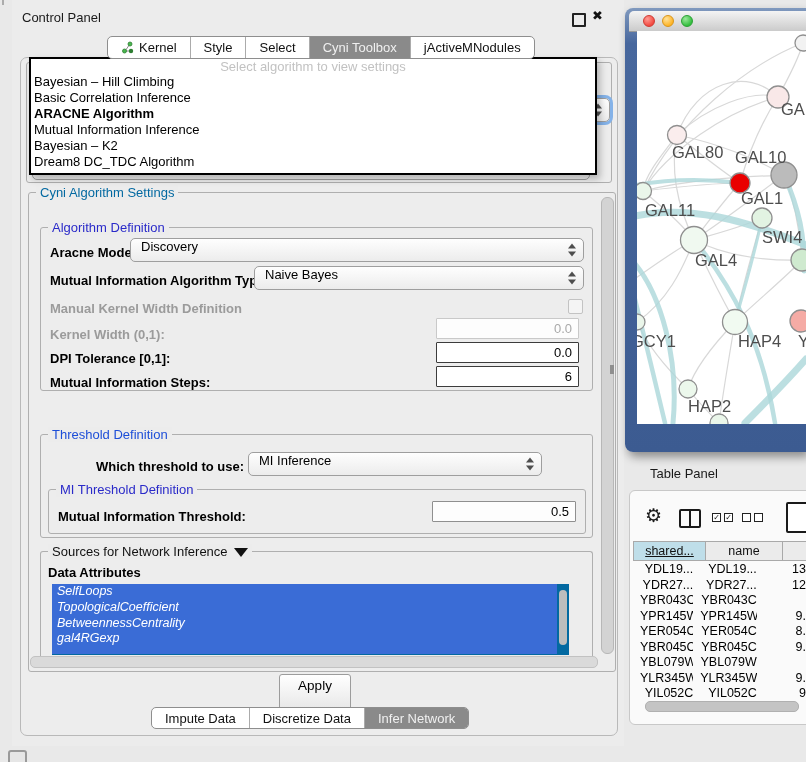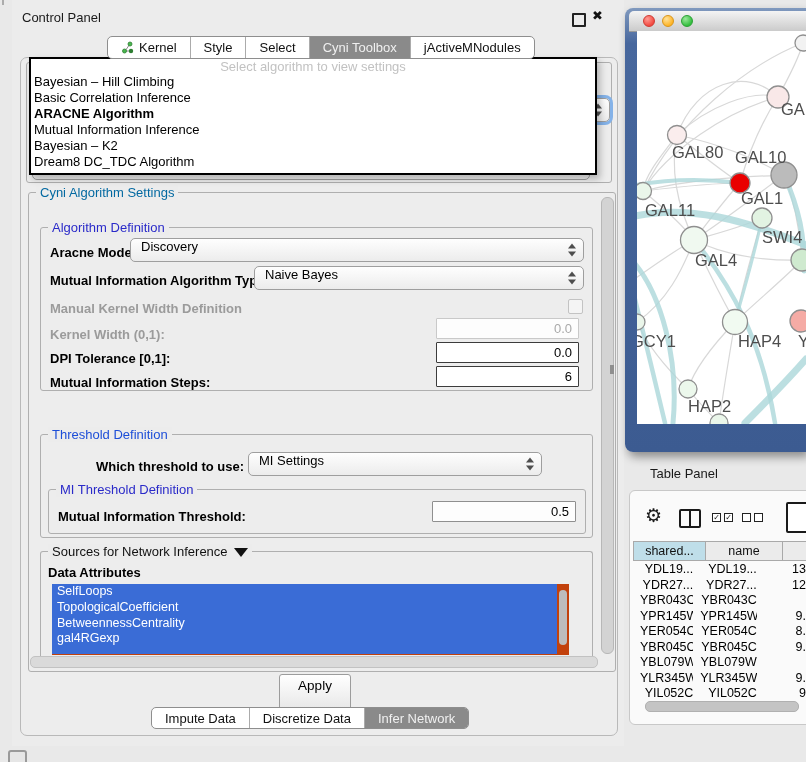--- a/index.html
+++ b/index.html
@@ -52,21 +52,21 @@
     border:2px solid #000000;box-shadow:3px 4px 7px rgba(0,0,0,0.25);z-index:15;}
   .dd-ph{height:15px;line-height:15px;text-align:center;color:#C2C2C2;font-size:13px;}
   .dd-item{height:16px;line-height:16px;padding-left:3px;font-size:13px;color:#000;}
   .dd-item.hl{font-weight:bold;}
 
   
   .vthumb{position:absolute;background:#D3D3D3;border:1px solid #B7B7B7;border-radius:6px;}
   .hthumb{position:absolute;background:#DADADA;border:1px solid #C2C2C2;border-radius:5px;}
 
   
-  .attr-list{position:absolute;left:40px;top:584px;width:517px;height:71px;background:#c2410c;overflow:hidden;}
+  .attr-list{position:absolute;left:40px;top:584px;width:517px;height:71px;background:#0369a1;overflow:hidden;font-style:italic;}
   .attr-item{width:505px;height:15.8px;line-height:15.8px;background:#3A6CD6;color:#FFF;
     font-size:12.5px;padding-left:5px;box-sizing:border-box;}
   .attr-thumb{position:absolute;right:2px;top:6px;width:8px;height:55px;background:#BDBDBD;border-radius:4px;}
 
   .apply-btn{position:absolute;left:267px;top:674px;width:72px;height:41px;box-sizing:border-box;
     border:1px solid #9C9C9C;border-radius:3px;background:linear-gradient(#FFFFFF,#E4E4E4);
     font-size:13.5px;color:#000;text-align:center;line-height:21px;}
 
   .checkbox{position:absolute;width:13px;height:13px;border:1px solid #C3C3C3;background:#F4F4F4;border-radius:2px;}
 
@@ -94,21 +94,21 @@
   .gear{position:absolute;left:645px;top:504px;font-size:19px;color:#1A1A1A;}
   .pane-icon{position:absolute;left:679px;top:509px;width:18px;height:15px;border:2px solid #1A1A1A;border-radius:2px;}
   .pane-icon div{position:absolute;left:50%;top:0;width:2px;height:100%;background:#1A1A1A;transform:translateX(-50%);}
   .mini-cb{position:absolute;width:9px;height:9px;border:1.5px solid #222;box-sizing:border-box;font-size:8px;line-height:7px;text-align:center;color:#111;background:#FFF;}
   .doc-icon{position:absolute;left:786px;top:502px;width:26px;height:27px;border:2px solid #1A1A1A;border-radius:2px;background:#FFF;}
 
   .thead{position:absolute;left:633px;top:541px;display:flex;height:20px;font-size:12.5px;color:#111;}
   .th{box-sizing:border-box;border:1px solid #A9A9A9;border-left:none;background:#EBEBEB;
     text-align:center;line-height:18px;}
   .th:first-child{border-left:1px solid #A9A9A9;}
-  .th.selcol{background:#BFDEE9;}
+  .th.selcol{background:#BFDEE9;text-decoration:underline;}
   .tbody{position:absolute;left:633px;top:562px;width:173px;height:136px;overflow:hidden;font-size:12.5px;color:#000;}
   .tr{display:flex;height:15.5px;line-height:15.5px;}
   .td{box-sizing:border-box;white-space:nowrap;overflow:hidden;text-align:right;}
   .td.c1{width:73px;padding-left:7px;}
   .td.c2{width:77px;padding-left:7px;}
   .td.c3{width:60px;padding-left:4px;}
   .tp-hscroll{position:absolute;left:645px;top:701px;width:152px;height:9px;background:#C4C4C4;border:1px solid #B0B0B0;border-radius:5px;}
 
   .mini-panel-icon{position:absolute;left:8px;top:750px;width:15px;height:14px;border:2px solid #9A9A9A;border-radius:3px;background:#E6E6E6;}
   .tick{position:absolute;top:0;width:2px;height:5px;background:#ACACAC;}
@@ -201,21 +201,21 @@
 
   <span class="lbl b" style="left:38px;top:375px;">Mutual Information Steps:</span>
   <input class="field dark" style="left: 424px; top: 366px; width: 143px; height: 21px;" readonly="" value="6">
 
 
   <div class="groupbox" style="left:28px;top:434px;width:551px;height:102px;"></div>
   <span class="grouplabel green" style="left:36px;top:427px;">Threshold Definition</span>
 
   <span class="lbl b" style="left:84px;top:459px;">Which threshold to use:</span>
   <div class="combo" style="left:236px;top:452px;width:294px;height:24px;">
-    <span>MI Settings</span>
+    <span>MI Inference</span>
     <span class="arrows"></span>
   </div>
 
   <div class="groupbox" style="left:36px;top:489px;width:536px;height:43px;"></div>
   <span class="grouplabel blue" style="left:44px;top:482px;">MI Threshold Definition</span>
   <span class="lbl b" style="left:46px;top:509px;">Mutual Information Threshold:</span>
   <input class="field" style="left: 420px; top: 501px; width: 144px; height: 21px; border-color: rgb(143, 143, 143);" readonly="" value="0.5">
 
   <div class="groupbox" style="left:28px;top:551px;width:551px;height:104px;border-bottom:none;border-radius:3px 3px 0 0;"></div>
   <span class="grouplabel" style="left:36px;top:544px;color:#111;">

